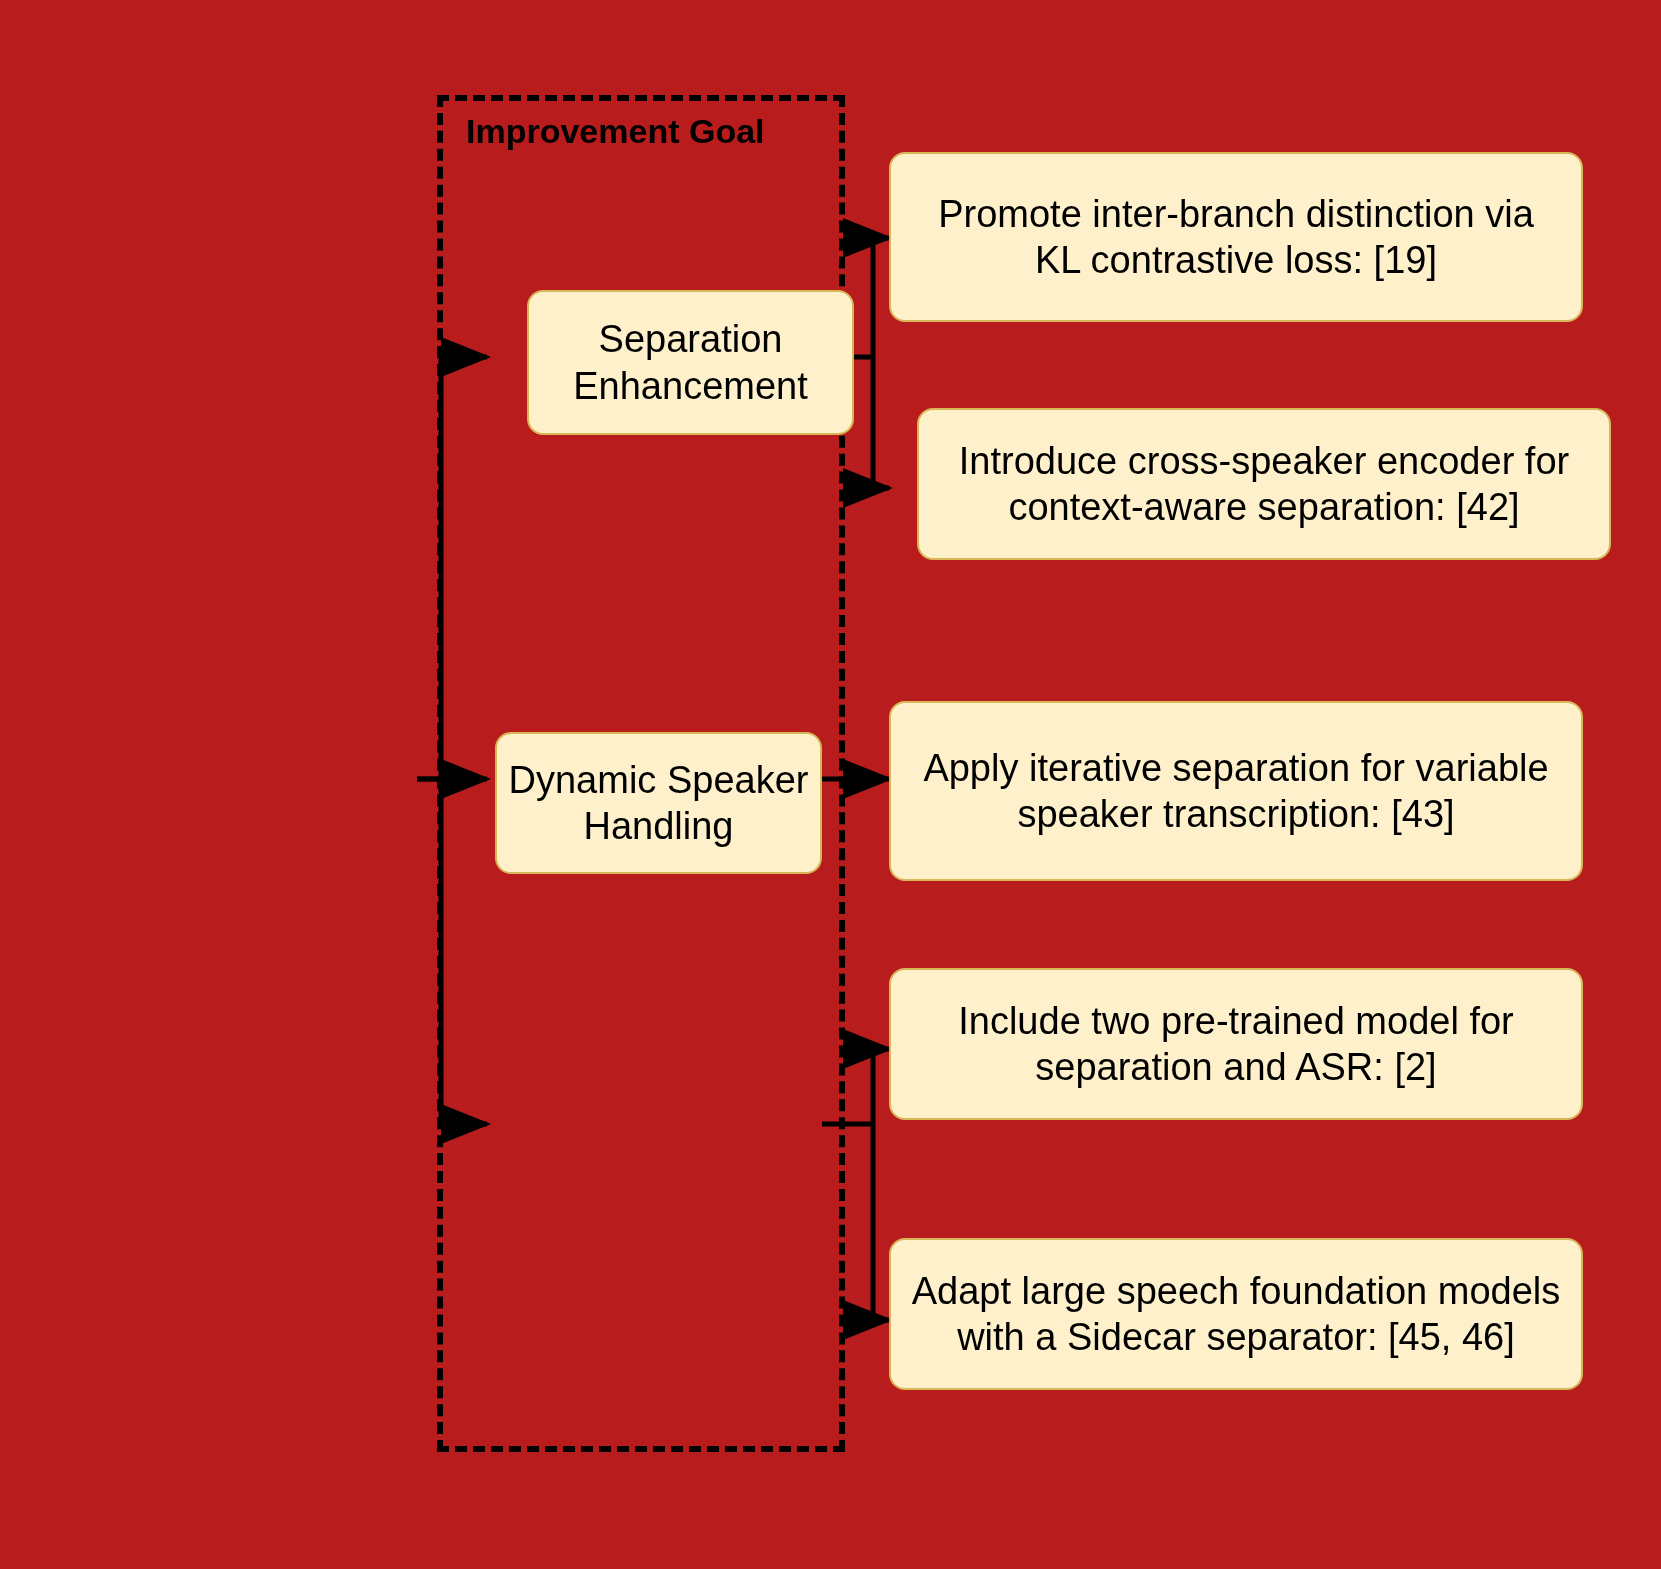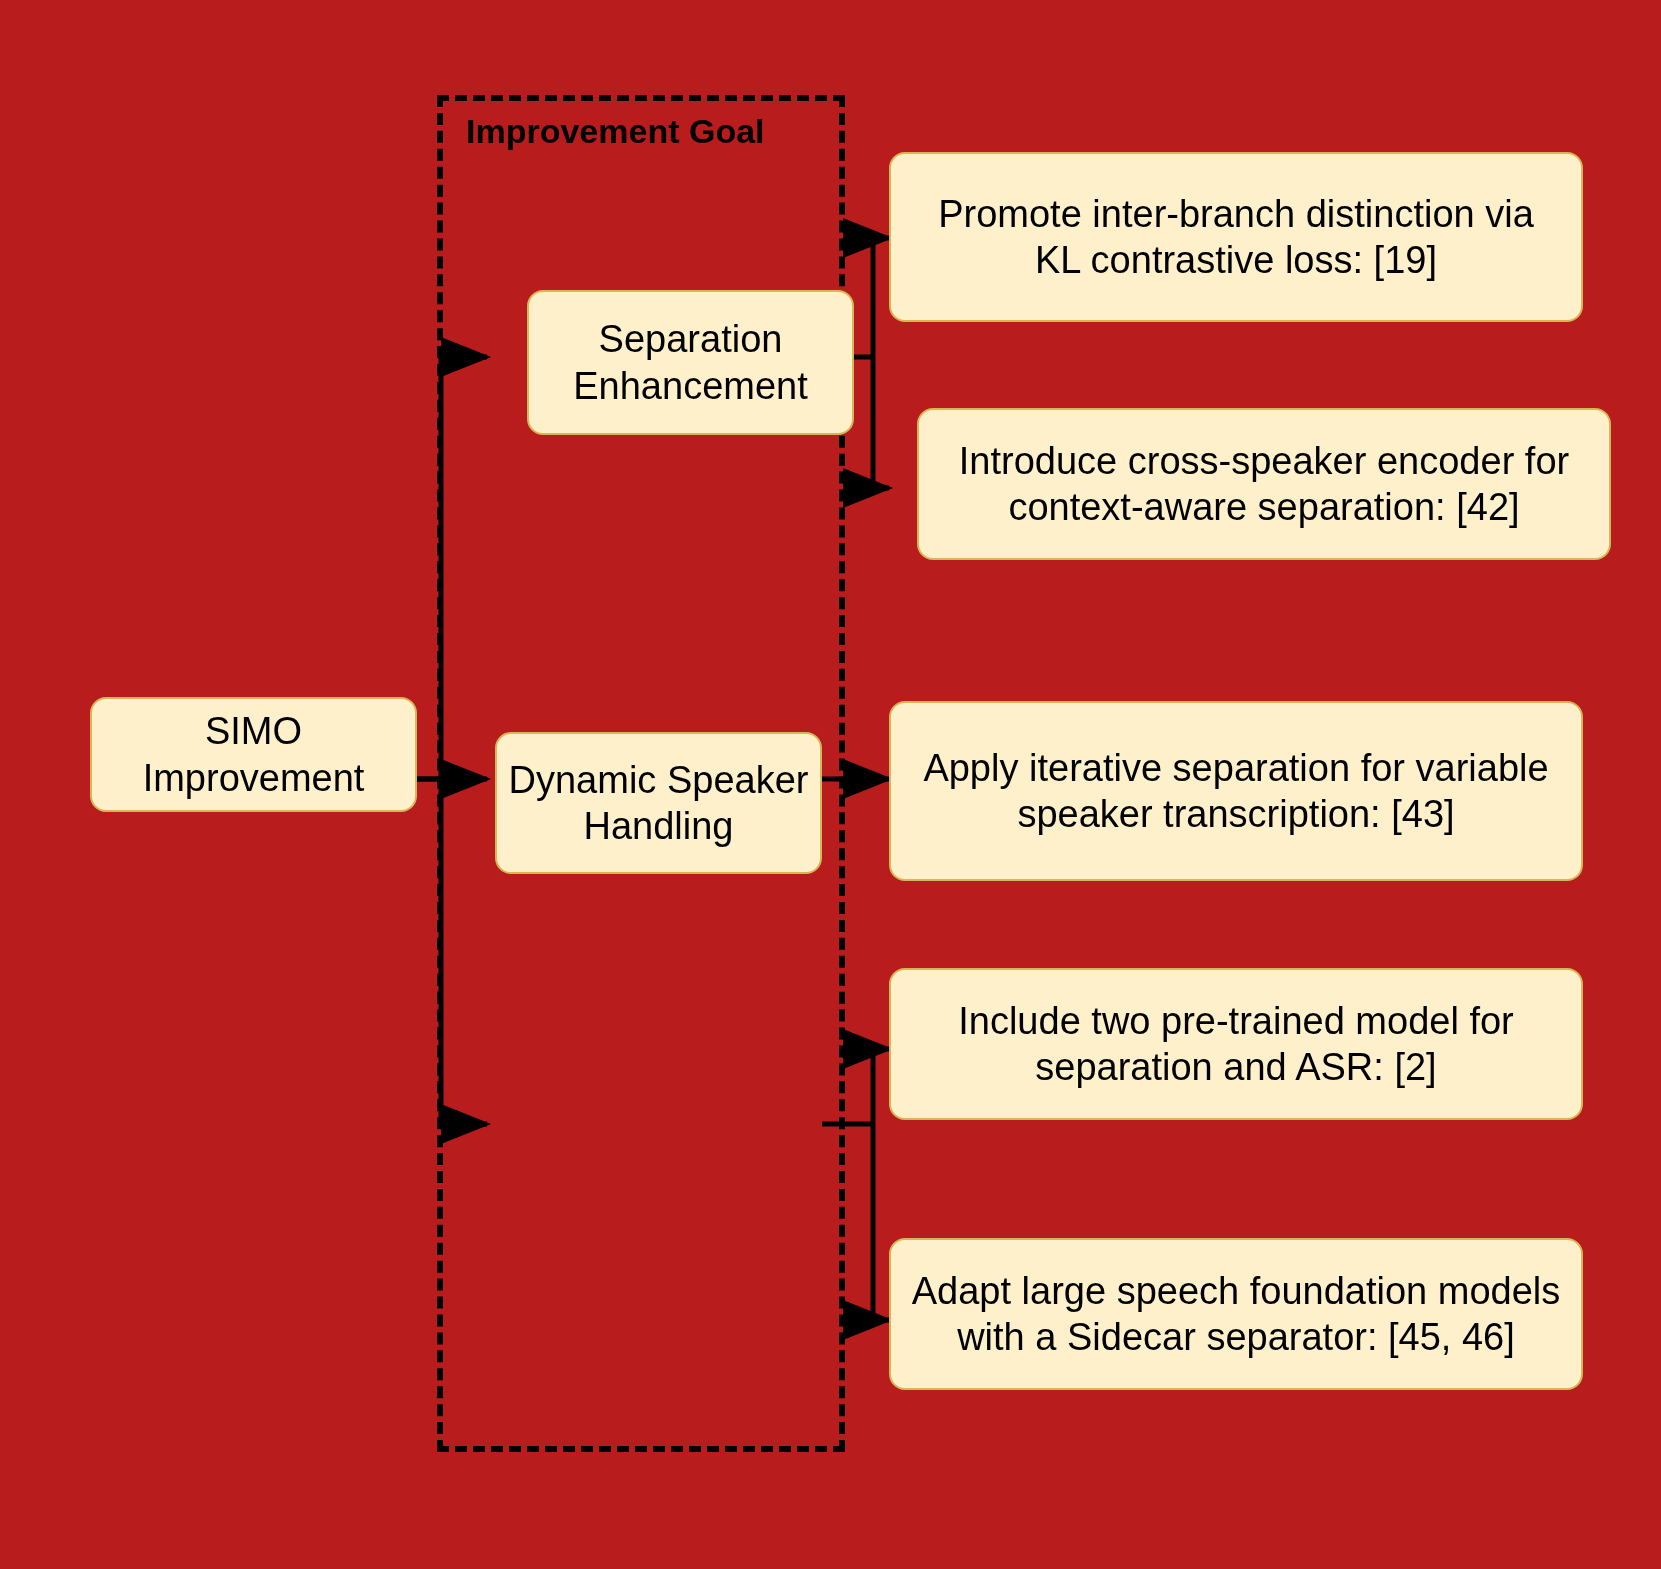--- a/index.html
+++ b/index.html
@@ -89,22 +89,20 @@
     <path d="M822,1124 L873,1124" stroke="#000000" stroke-width="5" fill="none"></path>
     <path d="M873,1049 L873,1320" stroke="#000000" stroke-width="5" fill="none"></path>
     <path d="M873,1049 L889,1049" stroke="#000000" stroke-width="5" fill="none" marker-end="url(#arrow)"></path>
     <path d="M873,1320 L889,1320" stroke="#000000" stroke-width="5" fill="none" marker-end="url(#arrow)"></path>
   </svg>
 
   <div class="group-box" style="left:437px; top:95px; width:408px; height:1357px;"></div>
 
   <div class="group-label" style="left:466px; top:112px;">Improvement Goal</div>
 
-  <div class="node" style="left:90px; top:697px; width:327px; height:115px;">SIMO
-Improvement</div>
 
   <div class="node" style="left:495px; top:290px; width:327px; height:145px;margin-left:32px;">Separation
 Enhancement</div>
 
   <div class="node" style="left:495px; top:708px; width:327px; height:142px;margin-top:24px;">Dynamic Speaker
 Handling</div>
 
 
   <div class="node" style="left:889px; top:152px; width:694px; height:170px;">Promote inter-branch distinction via
 KL contrastive loss: [19]</div>

